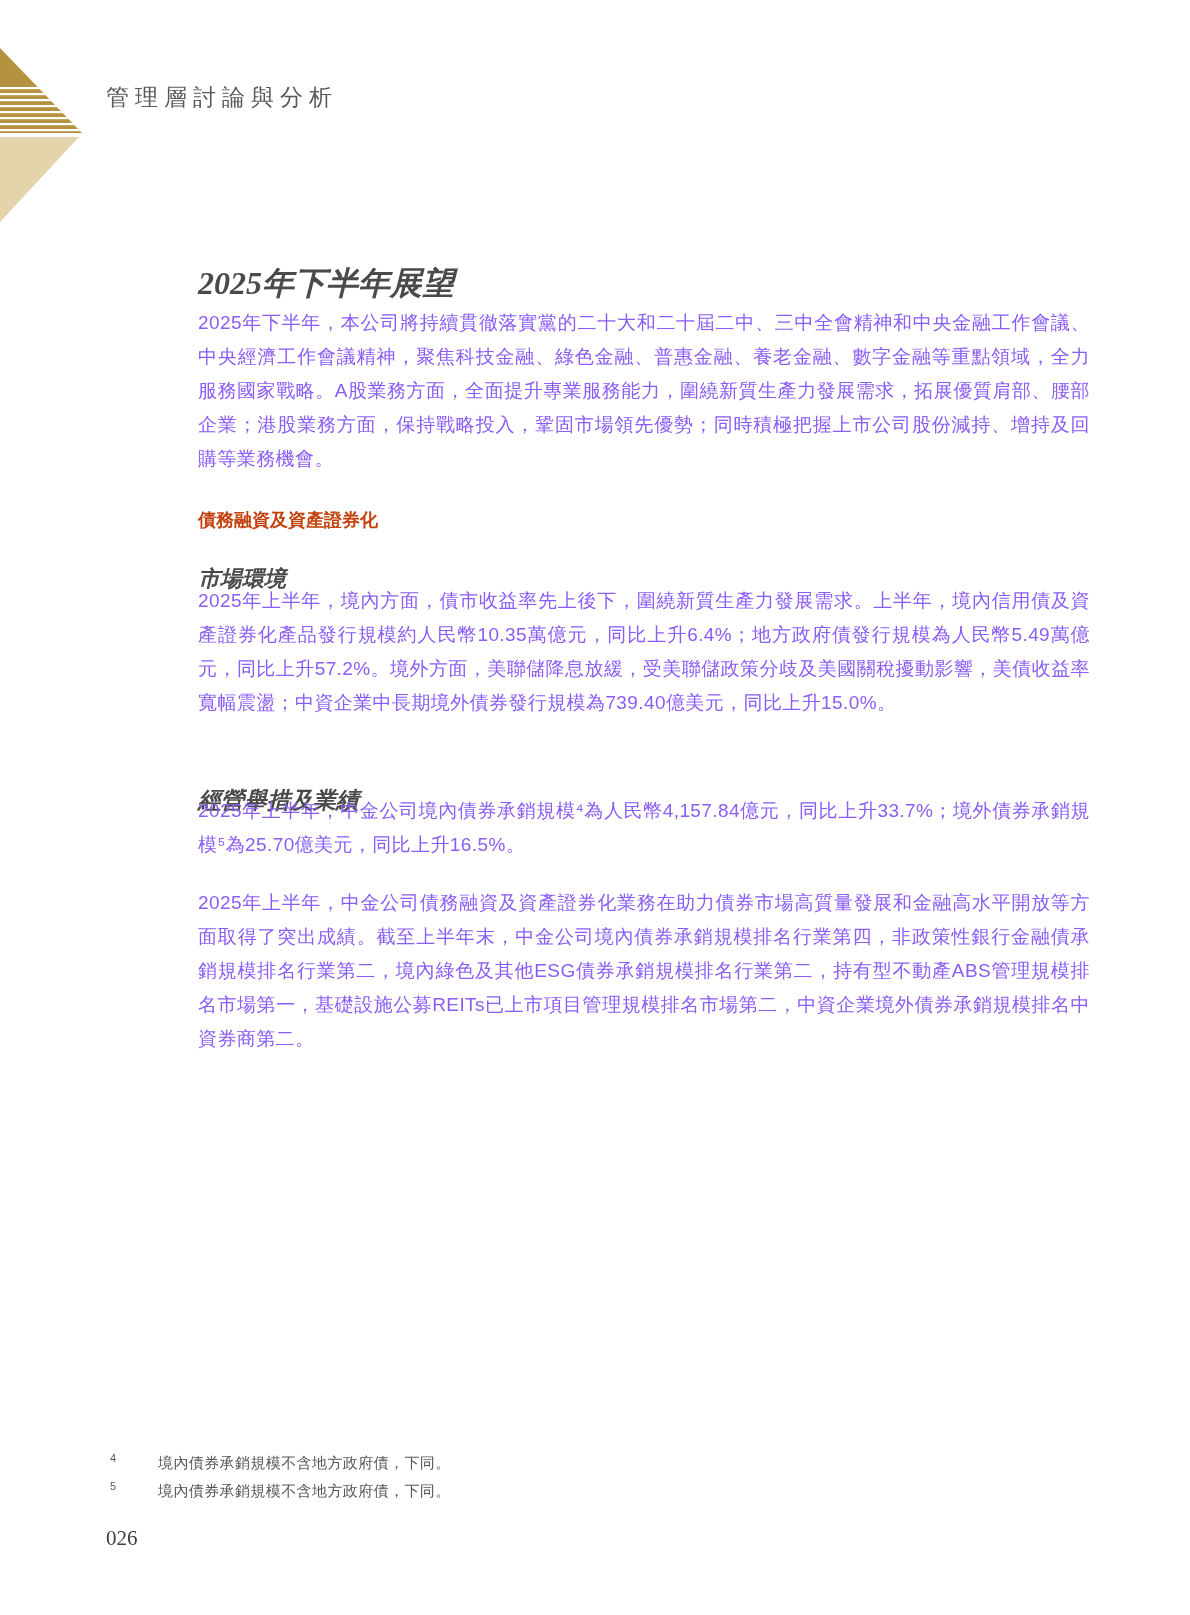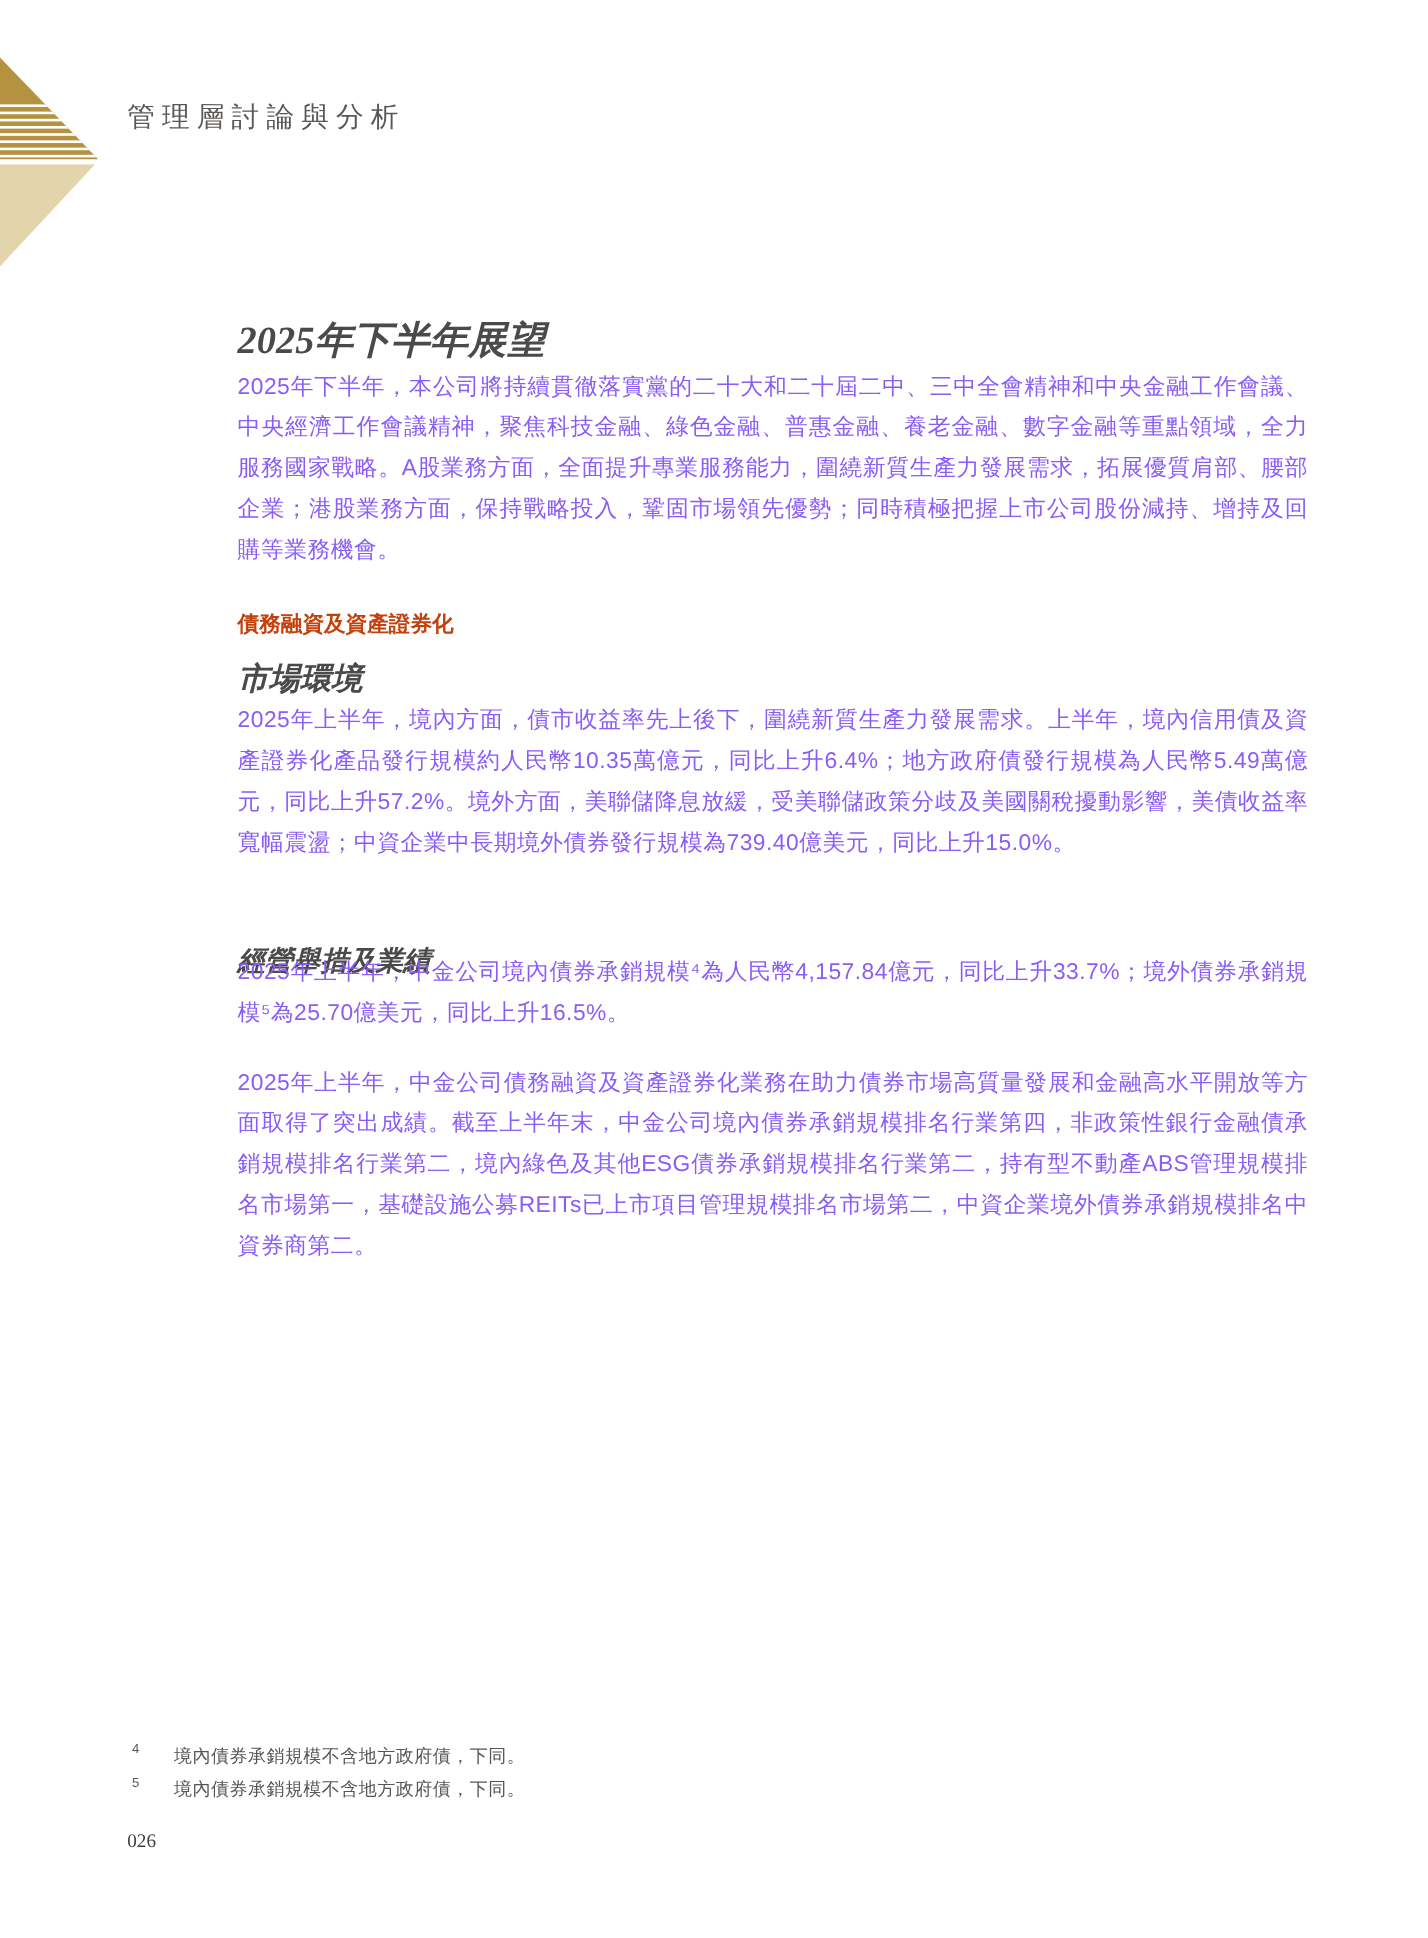--- a/index.html
+++ b/index.html
@@ -83,31 +83,31 @@
   }
   .footnote-marker {
     position: absolute;
     left: 2px;
     top: 0;
     font-size: 11px;
     color: #565656;
   }
   .footnote-text {
     position: absolute;
-    left: 37px;
+    left: 50px;
     top: 2px;
     white-space: nowrap;
     letter-spacing: 0.4px;
   }
   .page-number {
     position: absolute;
     left: 106px;
     top: 1526px;
     font-family: "Liberation Serif", serif;
-    font-size: 16px;
+    font-size: 21px;
     color: #3f3f3f;
   }
 </style>
 </head>
 <body>
 
 <div class="page">
 
   <svg class="logo" viewBox="0 0 100 240" xmlns="http://www.w3.org/2000/svg">
     <defs>
@@ -132,21 +132,21 @@
   <div class="header-title">管理層討論與分析</div>
 
   <div class="content">
 
     <div class="h-italic" style="top:262px">2025年下半年展望</div>
 
     <div class="para" style="top:306px">2025年下半年，本公司將持續貫徹落實黨的二十大和二十屆二中、三中全會精神和中央金融工作會議、中央經濟工作會議精神，聚焦科技金融、綠色金融、普惠金融、養老金融、數字金融等重點領域，全力服務國家戰略。A股業務方面，全面提升專業服務能力，圍繞新質生產力發展需求，拓展優質肩部、腰部企業；港股業務方面，保持戰略投入，鞏固市場領先優勢；同時積極把握上市公司股份減持、增持及回購等業務機會。</div>
 
     <div class="h-gold" style="top:508px">債務融資及資產證券化</div>
 
-    <div class="h-italic" style="top:548px; font-size:26px;">市場環境</div>
+    <div class="h-italic" style="top:564px; font-size:22px;">市場環境</div>
 
     <div class="para" style="top:584px">2025年上半年，境內方面，債市收益率先上後下，圍繞新質生產力發展需求。上半年，境內信用債及資產證券化產品發行規模約人民幣10.35萬億元，同比上升6.4%；地方政府債發行規模為人民幣5.49萬億元，同比上升57.2%。境外方面，美聯儲降息放緩，受美聯儲政策分歧及美國關稅擾動影響，美債收益率寬幅震盪；中資企業中長期境外債券發行規模為739.40億美元，同比上升15.0%。</div>
 
     <div class="h-italic" style="top:785px; font-size:23px;">經營舉措及業績</div>
 
     <div class="para" style="top:794px">2025年上半年，中金公司境內債券承銷規模⁴為人民幣4,157.84億元，同比上升33.7%；境外債券承銷規模⁵為25.70億美元，同比上升16.5%。</div>
 
     <div class="para" style="top:886px">2025年上半年，中金公司債務融資及資產證券化業務在助力債券市場高質量發展和金融高水平開放等方面取得了突出成績。截至上半年末，中金公司境內債券承銷規模排名行業第四，非政策性銀行金融債承銷規模排名行業第二，境內綠色及其他ESG債券承銷規模排名行業第二，持有型不動產ABS管理規模排名市場第一，基礎設施公募REITs已上市項目管理規模排名市場第二，中資企業境外債券承銷規模排名中資券商第二。</div>
 
   </div>

